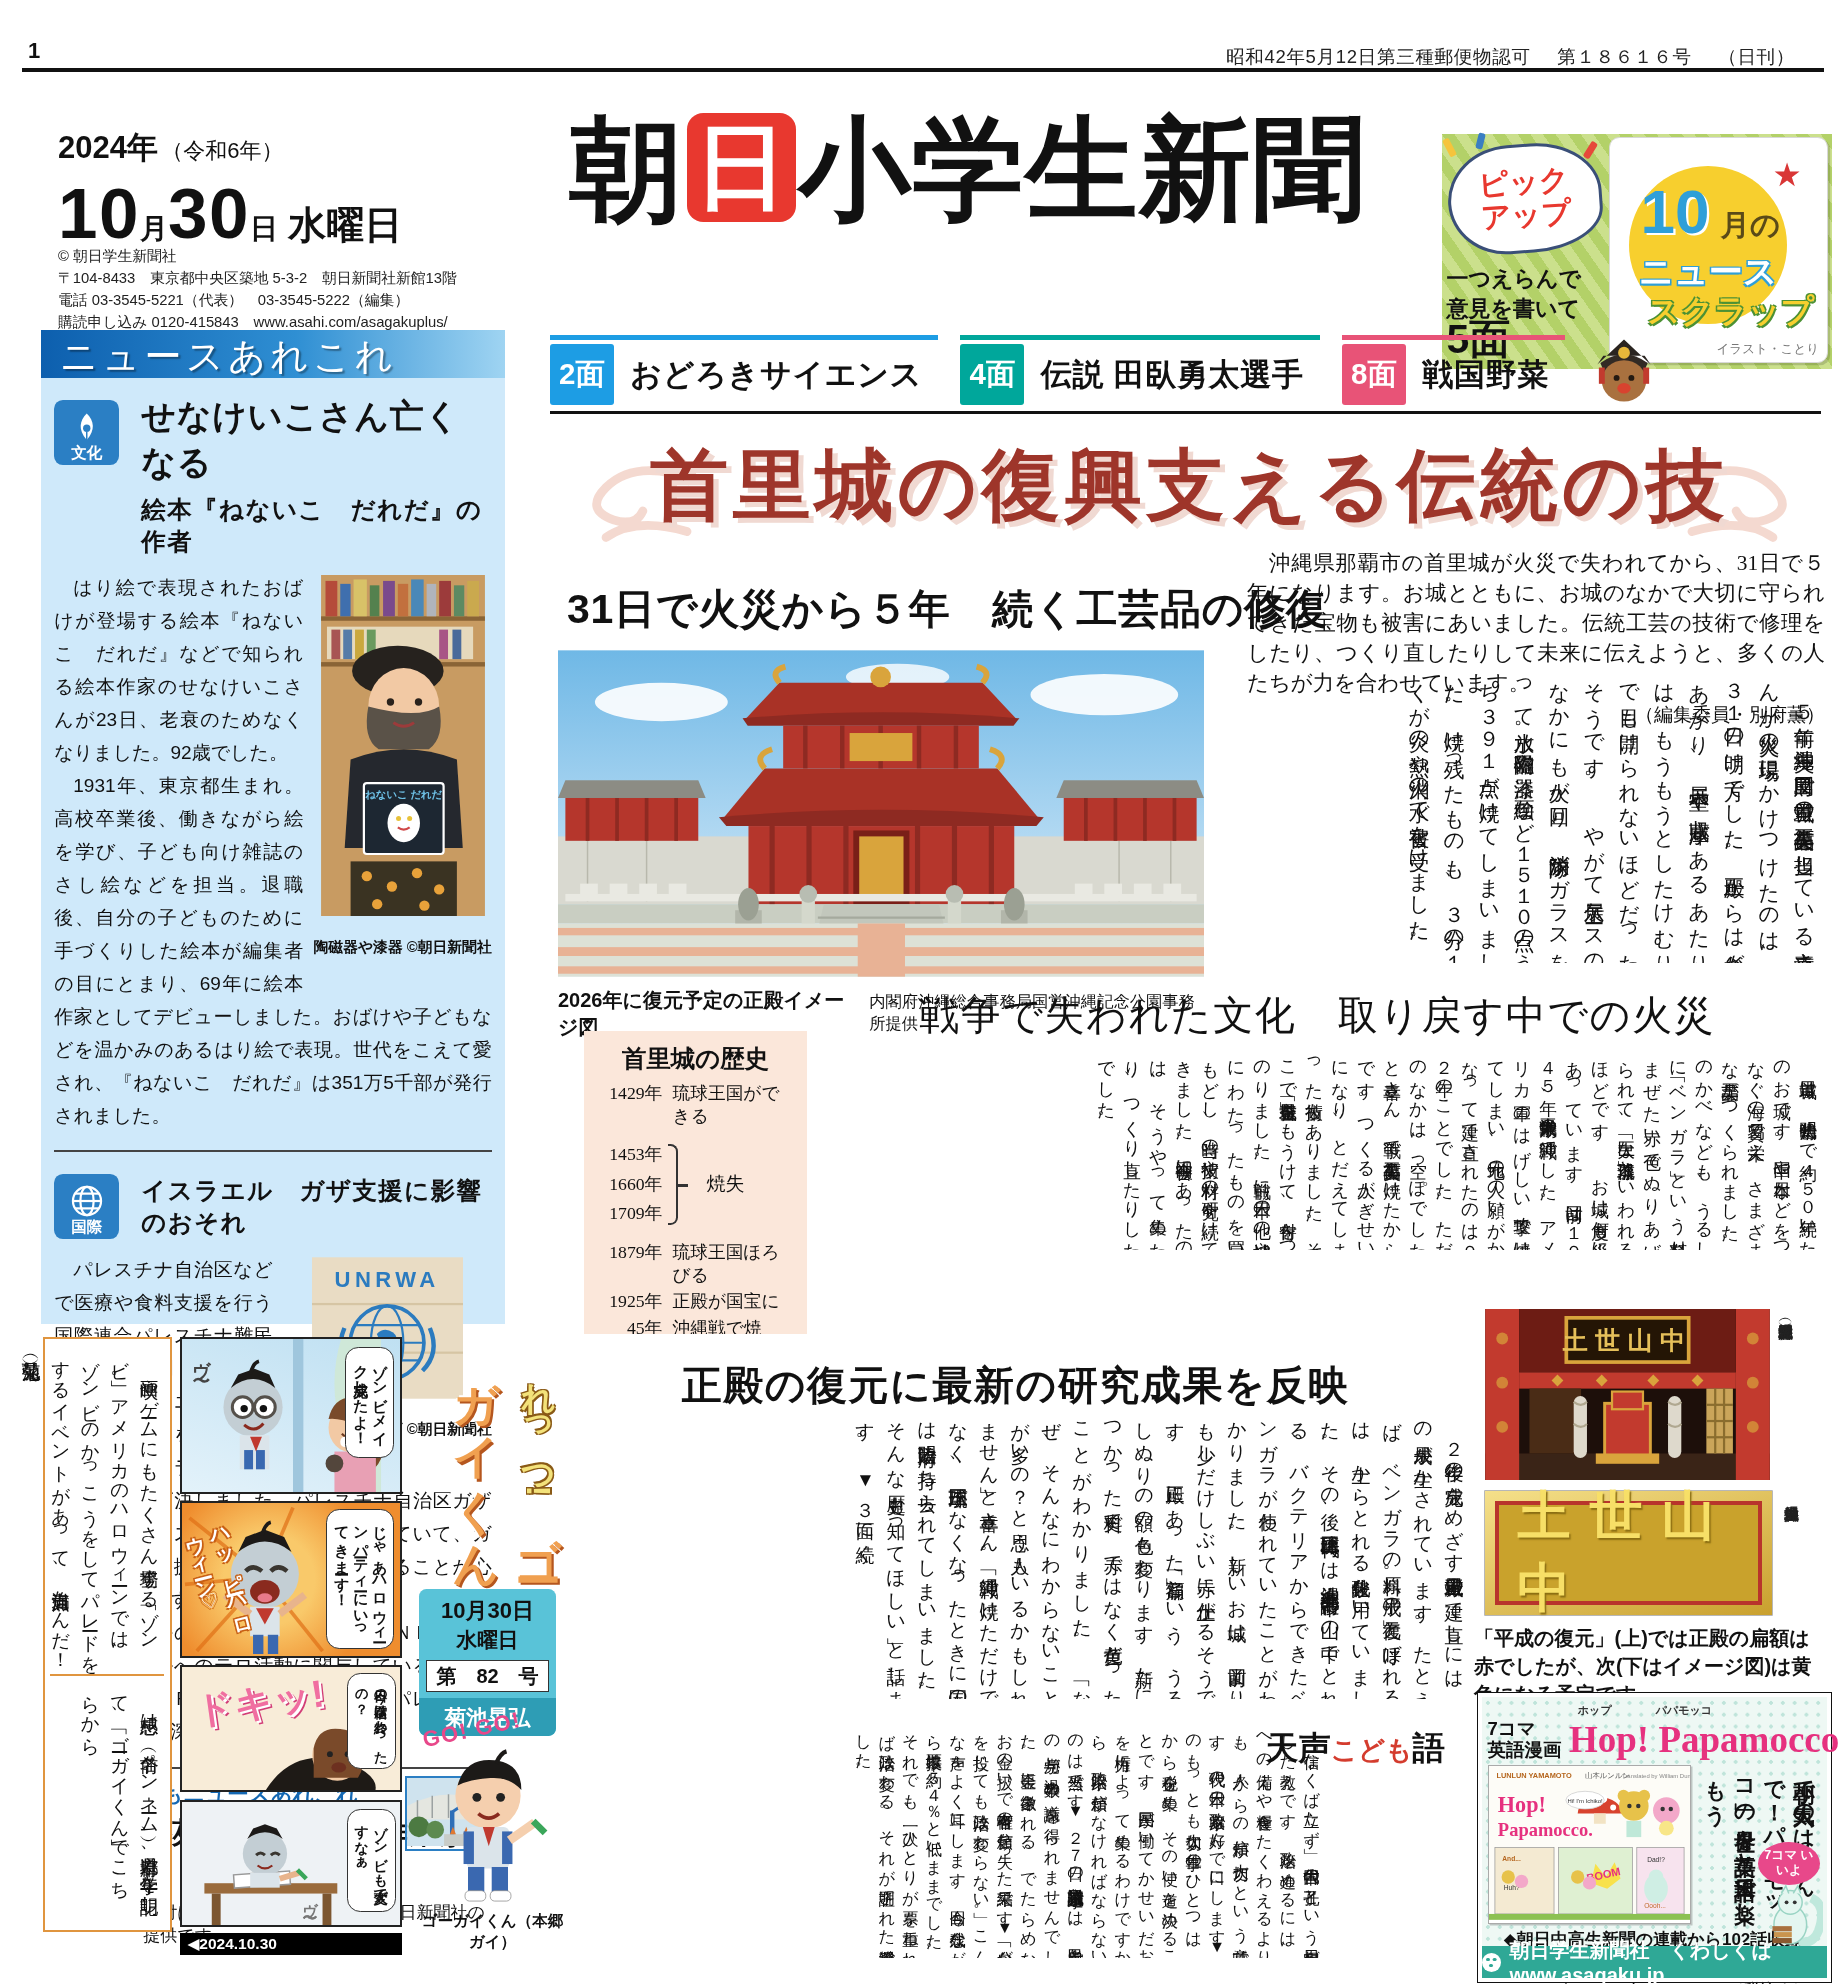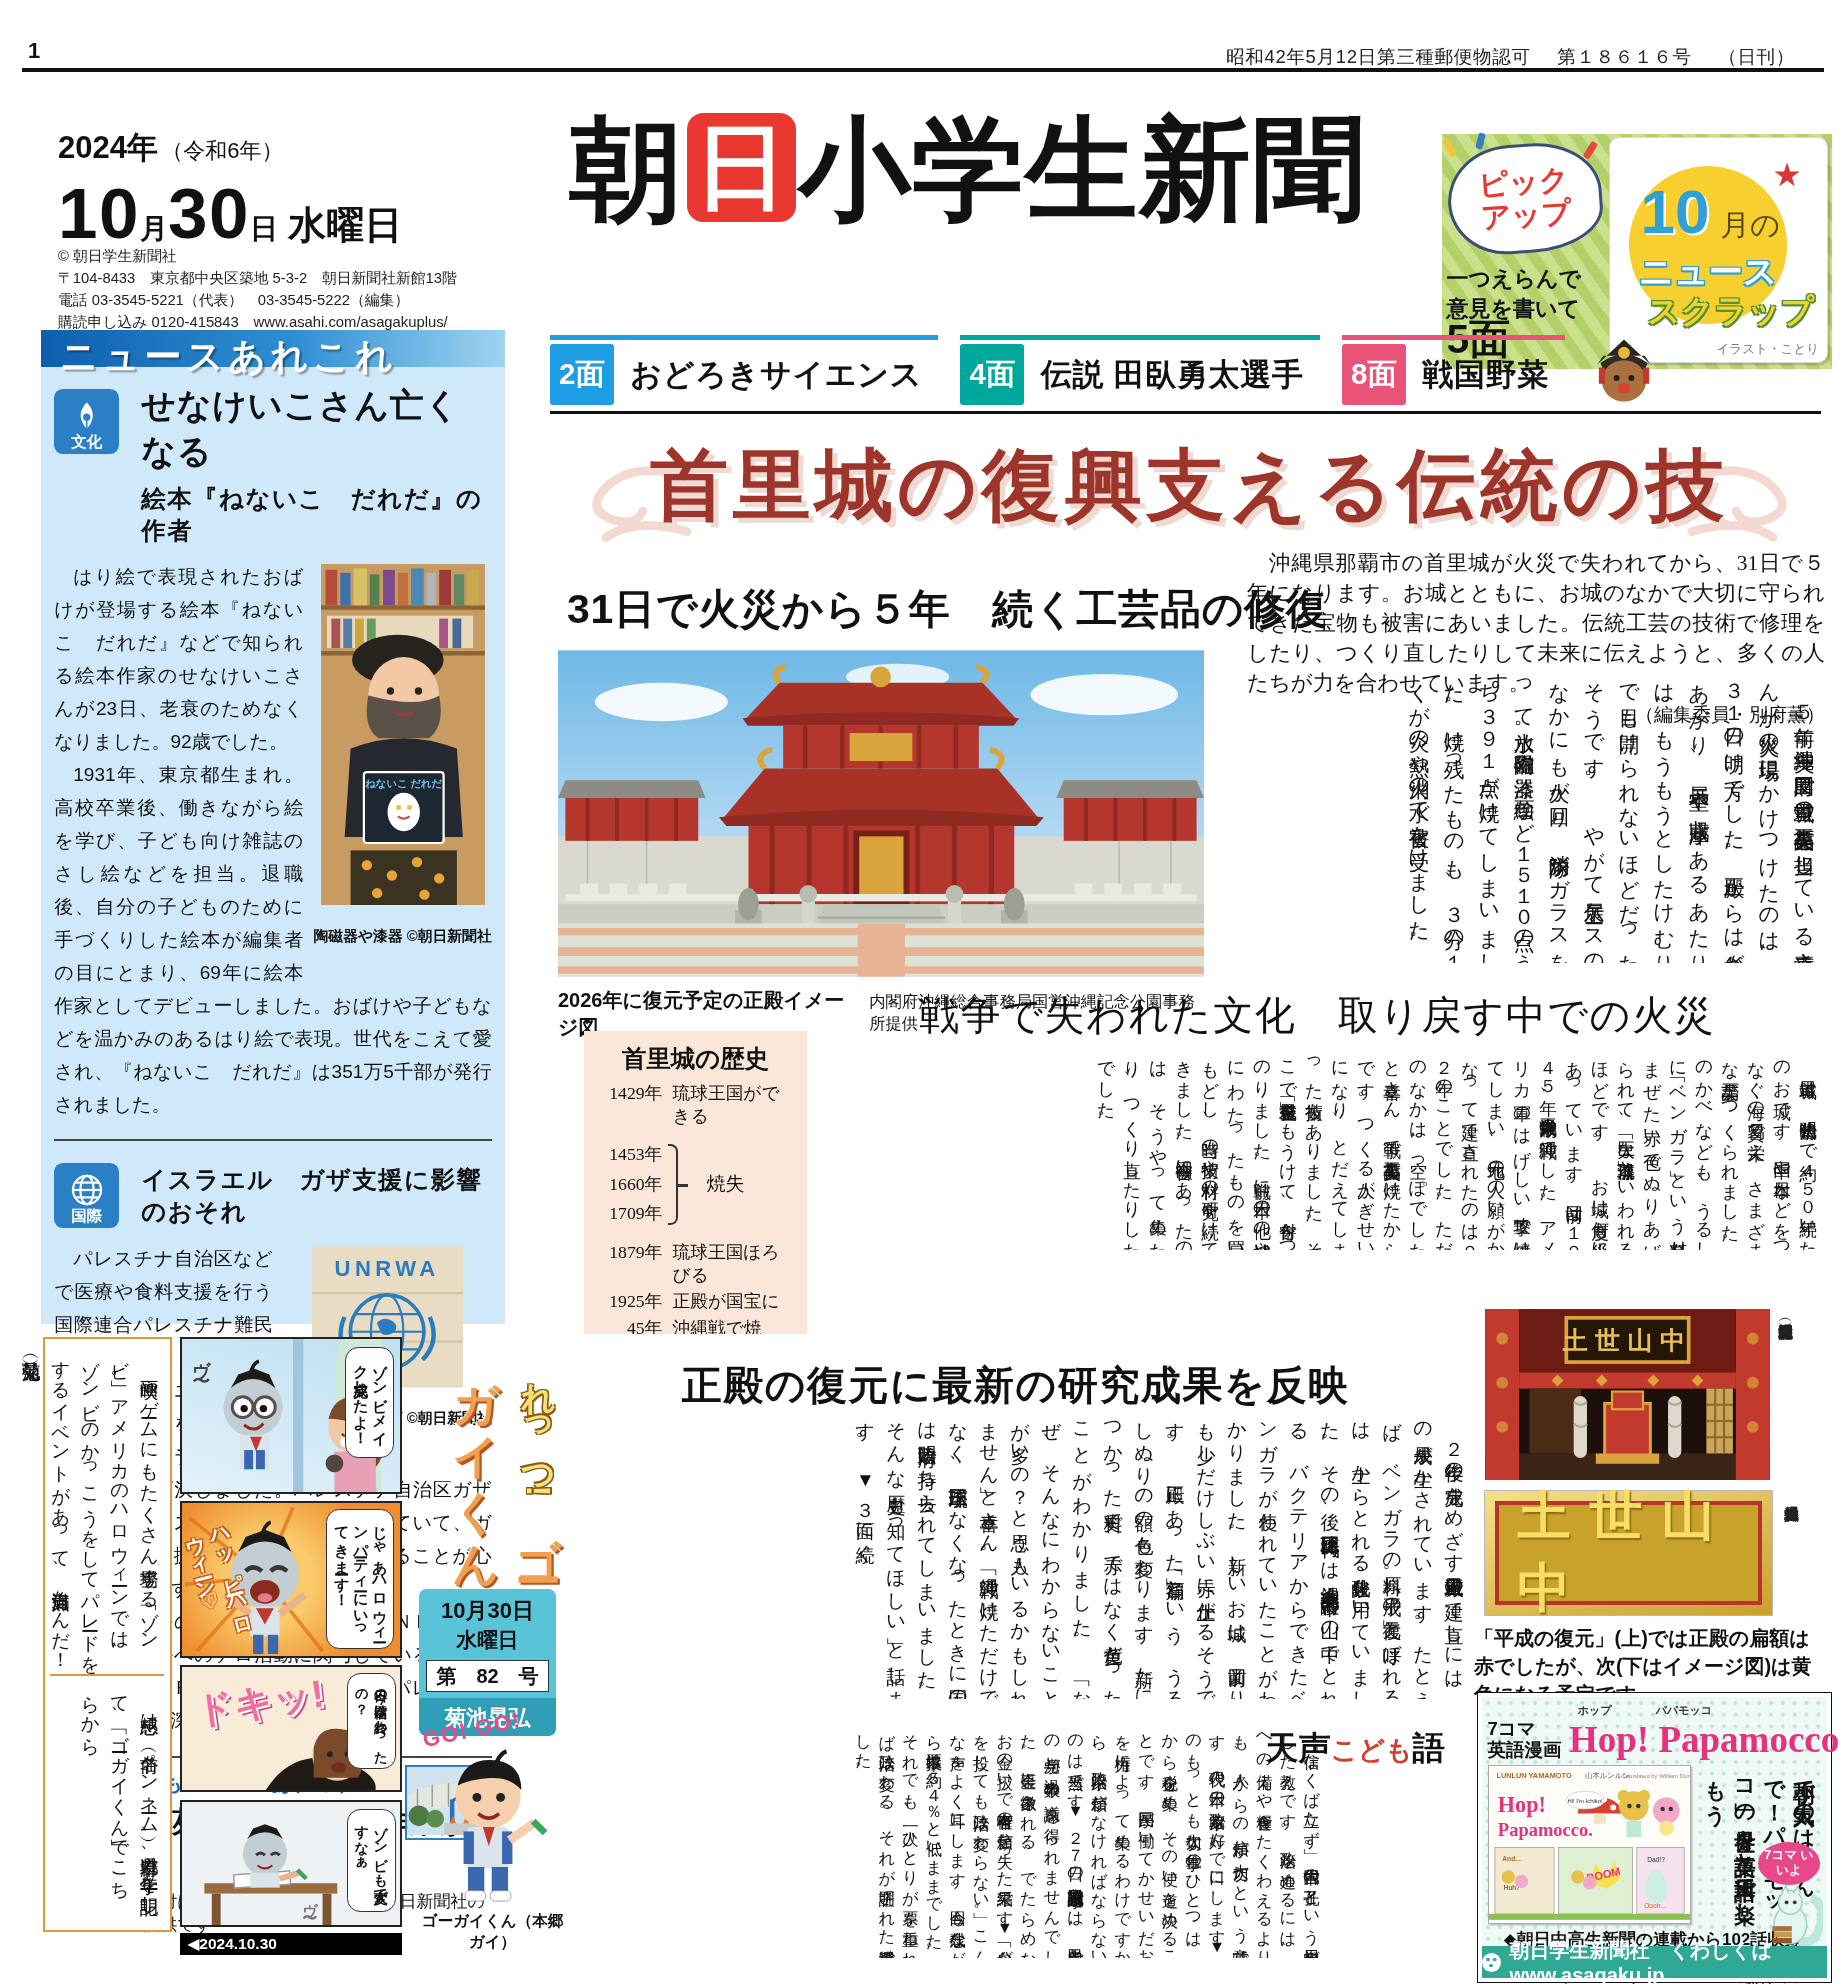--- a/index.html
+++ b/index.html
@@ -37,32 +37,32 @@
   display:flex;flex-direction:column;align-items:center;justify-content:center}
 .cloud div{color:#e8382f;font-size:29.5px;font-weight:bold;line-height:32.5px}
 .confetti{position:absolute;border-radius:2.2px}
 .pick-desc{left:4.4px;top:130px;width:163px;font-size:22px;font-weight:bold;line-height:29.5px}
 .pick-page{font-size:41px;font-weight:bold;margin-top:1.5px}
 .scrapcard{right:4.4px;top:3px;width:219px;height:226px;background:#fff;border-radius:10.3px;
   border:0.7px solid #d8d8d8;box-shadow:2.2px 2.2px 0 rgba(0,0,0,.15);overflow:hidden}
 .scrap-sun{position:absolute;left:19px;top:28px;width:158px;height:158px;background:#f7cf2e;border-radius:50%}
 .scrap-month{position:absolute;left:31px;top:38px;font-size:62px;font-weight:bold;color:#2f9fd8;
   text-shadow:2.2px 2.2px 0 #fff}
-.scrap-month-sfx{position:absolute;left:111px;top:68px;font-size:29.5px;font-weight:normal;color:#5a4a18}
+.scrap-month-sfx{position:absolute;left:111px;top:68px;font-size:29.5px;font-weight:bold;color:#5a4a18}
 .scrap-l1{position:absolute;left:29.5px;top:111px;font-size:34px;font-weight:bold;color:#fff;
   text-shadow:1.5px 1.5px 0 #2f9fd8,-1.5px 1.5px 0 #2f9fd8,1.5px -1.5px 0 #2f9fd8,-1.5px -1.5px 0 #2f9fd8}
 .scrap-l2{position:absolute;left:38px;top:152px;font-size:32.5px;font-weight:bold;color:#f7cf2e;
   text-shadow:1.5px 1.5px 0 #4c9134,-1.5px 1.5px 0 #4c9134,1.5px -1.5px 0 #4c9134,-1.5px -1.5px 0 #4c9134}
 .scrap-star{position:absolute;right:25px;top:17.7px;font-size:32.5px;color:#d93636}
 .scrap-credit{position:absolute;right:7.4px;bottom:4.4px;font-size:12.6px;color:#777}
 
 
 .sidebar{left:41px;top:330px;width:464px;height:994px;background:#cfe9fa;padding:0 0 7.4px 0}
-.sb-head{height:37px;background:linear-gradient(90deg,#0d5fae,#2f8fd3 55%,#9fd4f2);
-  color:#fff;font-size:37px;font-weight:bold;line-height:53px;padding-left:19px;
+.sb-head{height:48px;background:linear-gradient(90deg,#0d5fae,#2f8fd3 55%,#9fd4f2);
+  color:#fff;font-size:37px;font-weight:normal;line-height:53px;padding-left:19px;
   letter-spacing:4.4px;transform:skewX(0deg);text-shadow:2.2px 2.2px 1.5px rgba(0,0,0,.35)}
 .sb-art{padding:16.3px 13.3px 0 13.3px;position:relative}
 .cat-icon{position:absolute;left:13.3px;top:22px;width:65px;height:65px;background:#2b7fc4;border-radius:8.9px;
   display:flex;flex-direction:column;align-items:center;justify-content:flex-end;padding-bottom:3px}
 .cat-icon .lbl{color:#fff;font-size:15.5px;font-weight:bold;line-height:17.7px}
 .sb-h1{margin-left:87px;font-size:34px;font-weight:bold;letter-spacing:0.7px}
 .sb-h2{margin-left:87px;font-size:24.4px;font-weight:bold;margin-top:7.4px;letter-spacing:1.5px}
 .sb-body{margin-top:13.3px;font-size:19px;line-height:33px;text-align:justify}
 .sb-body p{text-indent:1em}
 .sb-photo{float:right;margin:4.4px 0 4.4px 10.3px;text-align:center}

